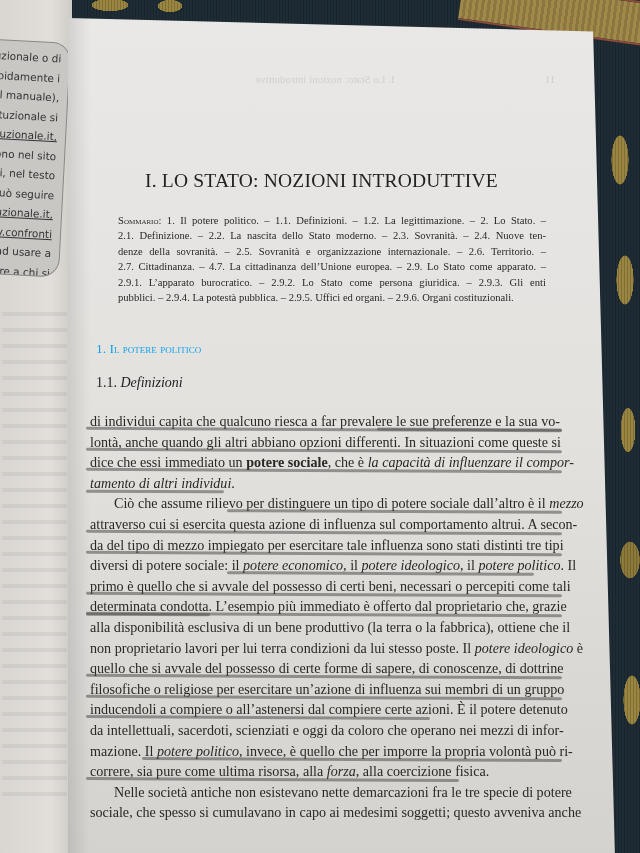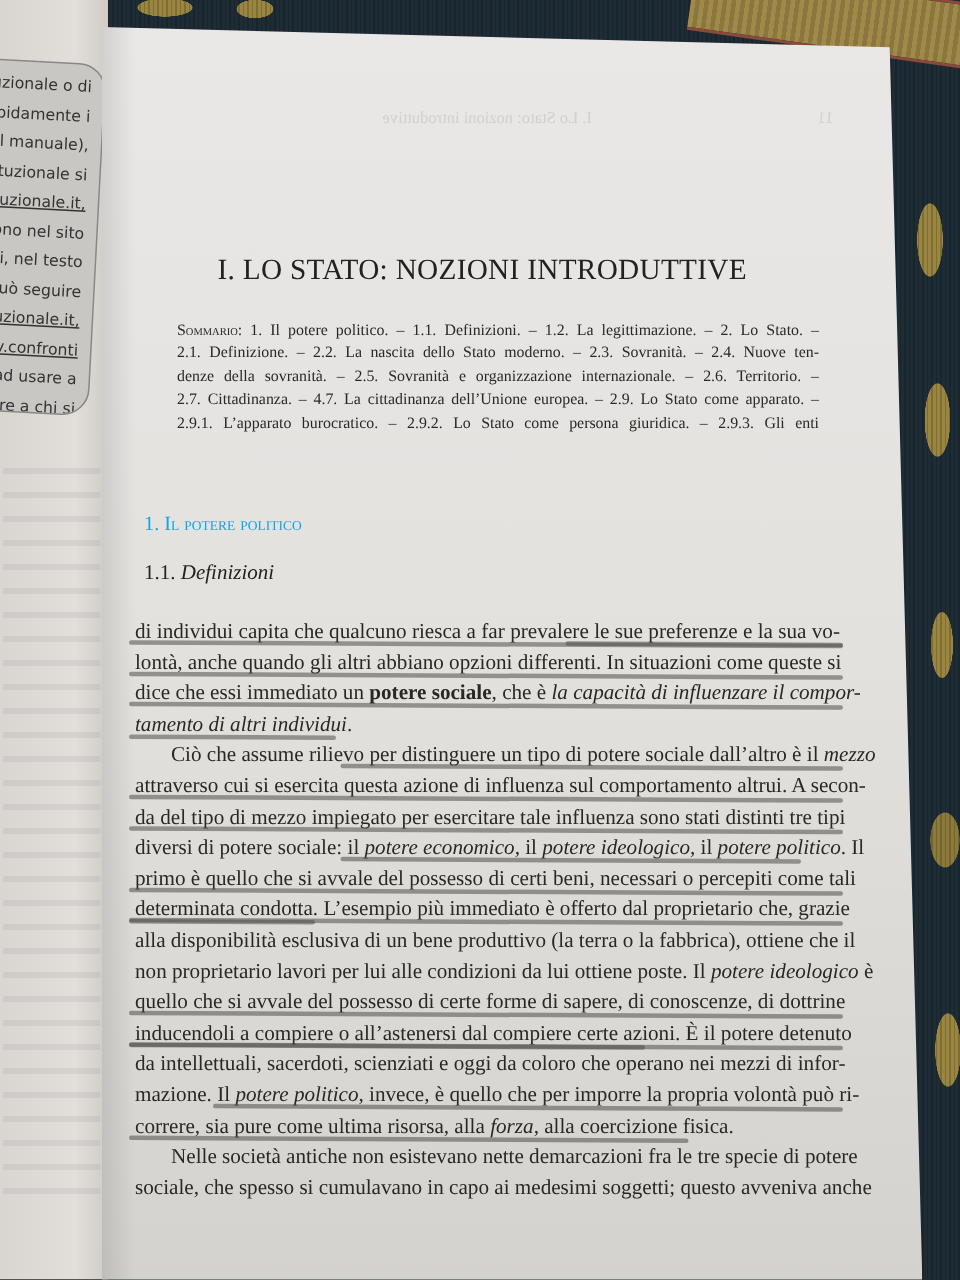--- a/index.html
+++ b/index.html
@@ -136,20 +136,21 @@
 
 <div class="content">
   <div class="chapter-title">I. LO STATO: NOZIONI INTRODUTTIVE</div>
 
   <div class="sommario" id="sommario">
       <span class="line"><span class="sc">Sommario</span>: 1. Il potere politico. – 1.1. Definizioni. – 1.2. La legittimazione. – 2. Lo Stato. –</span>
       <span class="line">2.1. Definizione. – 2.2. La nascita dello Stato moderno. – 2.3. Sovranità. – 2.4. Nuove ten-</span>
       <span class="line">denze della sovranità. – 2.5. Sovranità e organizzazione internazionale. – 2.6. Territorio. –</span>
       <span class="line">2.7. Cittadinanza. – 4.7. La cittadinanza dell’Unione europea. – 2.9. Lo Stato come apparato. –</span>
       <span class="line">2.9.1. L’apparato burocratico. – 2.9.2. Lo Stato come persona giuridica. – 2.9.3. Gli enti</span>
+      <span class="line last">pubblici. – 2.9.4. La potestà pubblica. – 2.9.5. Uffici ed organi. – 2.9.6. Organi costituzionali.</span>
     </div>
 
   <div class="h1">
     <span>1.</span>
     <span class="sc">Il potere politico</span>
   </div>
 
   <div class="h2">
     <span>1.1.</span>
     <i>Definizioni</i>
@@ -162,23 +163,23 @@
       <span class="line"><span>dice che essi immediato un </span><b>potere sociale</b><span>, che è </span><i>la capacità di influenzare il compor-</i><div class="mark" style="left: -4px; width: 476px; top: 17px;"></div></span>
       <span class="line last"><i>tamento di altri individui</i><span>.</span><div class="mark" style="left: -4px; width: 137.6px; top: 17px;"></div></span>
       <span class="line indent"><span>Ciò che assume rilievo per distinguere un tipo di potere sociale dall’altro è il </span><i>mezzo</i><div class="mark" style="left: 137px; width: 335px; top: 17px;"></div></span>
       <span class="line"><span>attraverso cui si esercita questa azione di influenza sul comportamento altrui. A secon-</span><div class="mark" style="left: -4px; width: 476px; top: 17px;"></div></span>
       <span class="line"><span>da del tipo di mezzo impiegato per esercitare tale influenza sono stati distinti tre tipi</span><div class="mark" style="left: -4px; width: 476px; top: 17px;"></div></span>
       <span class="line"><span>diversi di potere sociale: il </span><i>potere economico</i><span>, il </span><i>potere ideologico</i><span>, il </span><i>potere politico</i><span>. Il</span><div class="mark" style="left: 137px; width: 306.8px; top: 17px;"></div></span>
       <span class="line"><span>primo è quello che si avvale del possesso di certi beni, necessari o percepiti come tali</span><div class="mark" style="left: -4px; width: 476px; top: 17px;"></div></span>
       <span class="line"><div class="mark" style="left: -4px; width: 476px; top: 17px;"></div></span>
       <span class="line"><span>determinata condotta. L’esempio più immediato è offerto dal proprietario che, grazie</span><div class="mark" style="left: -4px; width: 123.5px; top: 17px;"></div></span>
       <span class="line"><span>alla disponibilità esclusiva di un bene produttivo (la terra o la fabbrica), ottiene che il</span></span>
-      <span class="line"><span>non proprietario lavori per lui alle condizioni da lui ottiene poste. Il </span><i>potere ideologico</i><span> è</span></span>
+      <span class="line"><span>non proprietario lavori per lui terra condizioni da lui stesso poste. Il </span><i>potere ideologico</i><span> è</span></span>
       <span class="line"><span>quello che si avvale del possesso di certe forme di sapere, di conoscenze, di dottrine</span><div class="mark" style="left: -4px; width: 476px; top: 17px;"></div></span>
-      <span class="line"><div class="mark" style="left: -4px; width: 476px; top: 17px;"></div></span>
+      <span class="line"><span>filosofiche o religiose per esercitare un’azione di influenza sui membri di un gruppo</span><div class="mark" style="left: -4px; width: 476px; top: 17px;"></div></span>
       <span class="line"><span>inducendoli a compiere o all’astenersi dal compiere certe azioni. È il potere detenuto</span><div class="mark" style="left: -4px; width: 344.4px; top: 17px;"></div></span>
       <span class="line"><span>da intellettuali, sacerdoti, scienziati e oggi da coloro che operano nei mezzi di infor-</span></span>
       <span class="line"><span>mazione. Il </span><i>potere politico</i><span>, invece, è quello che per imporre la propria volontà può ri-</span><div class="mark" style="left: 52.4px; width: 419.6px; top: 17px;"></div></span>
       <span class="line last"><span>correre, sia pure come ultima risorsa, alla </span><i>forza</i><span>, alla coercizione fisica.</span><div class="mark" style="left: -4px; width: 372.6px; top: 17px;"></div></span>
       <span class="line indent"><span>Nelle società antiche non esistevano nette demarcazioni fra le tre specie di potere</span></span>
       <span class="line"><span>sociale, che spesso si cumulavano in capo ai medesimi soggetti; questo avveniva anche</span></span>
     </div>
 </div>
 
 </body></html>

